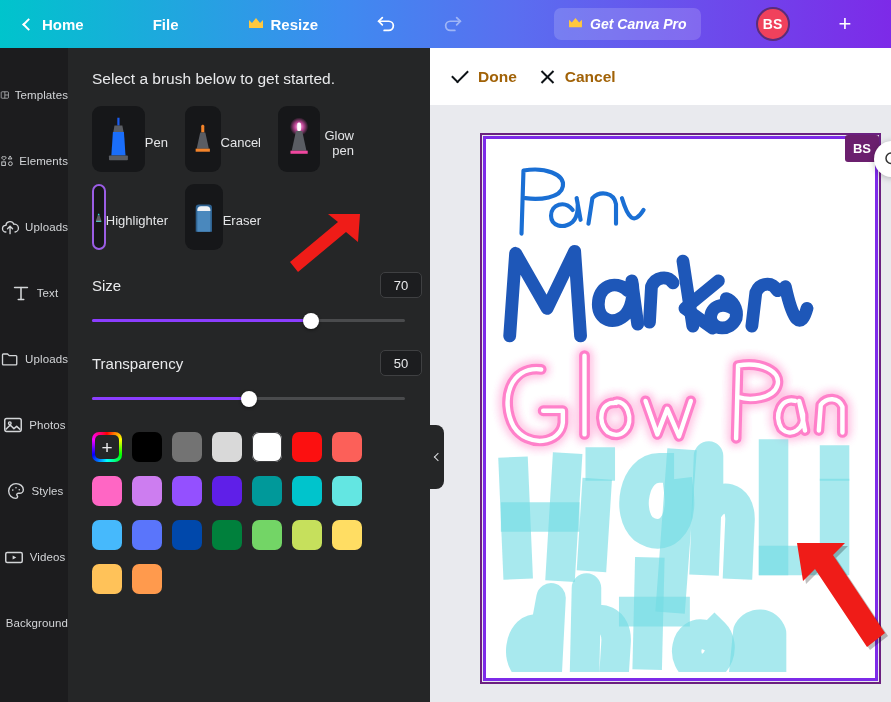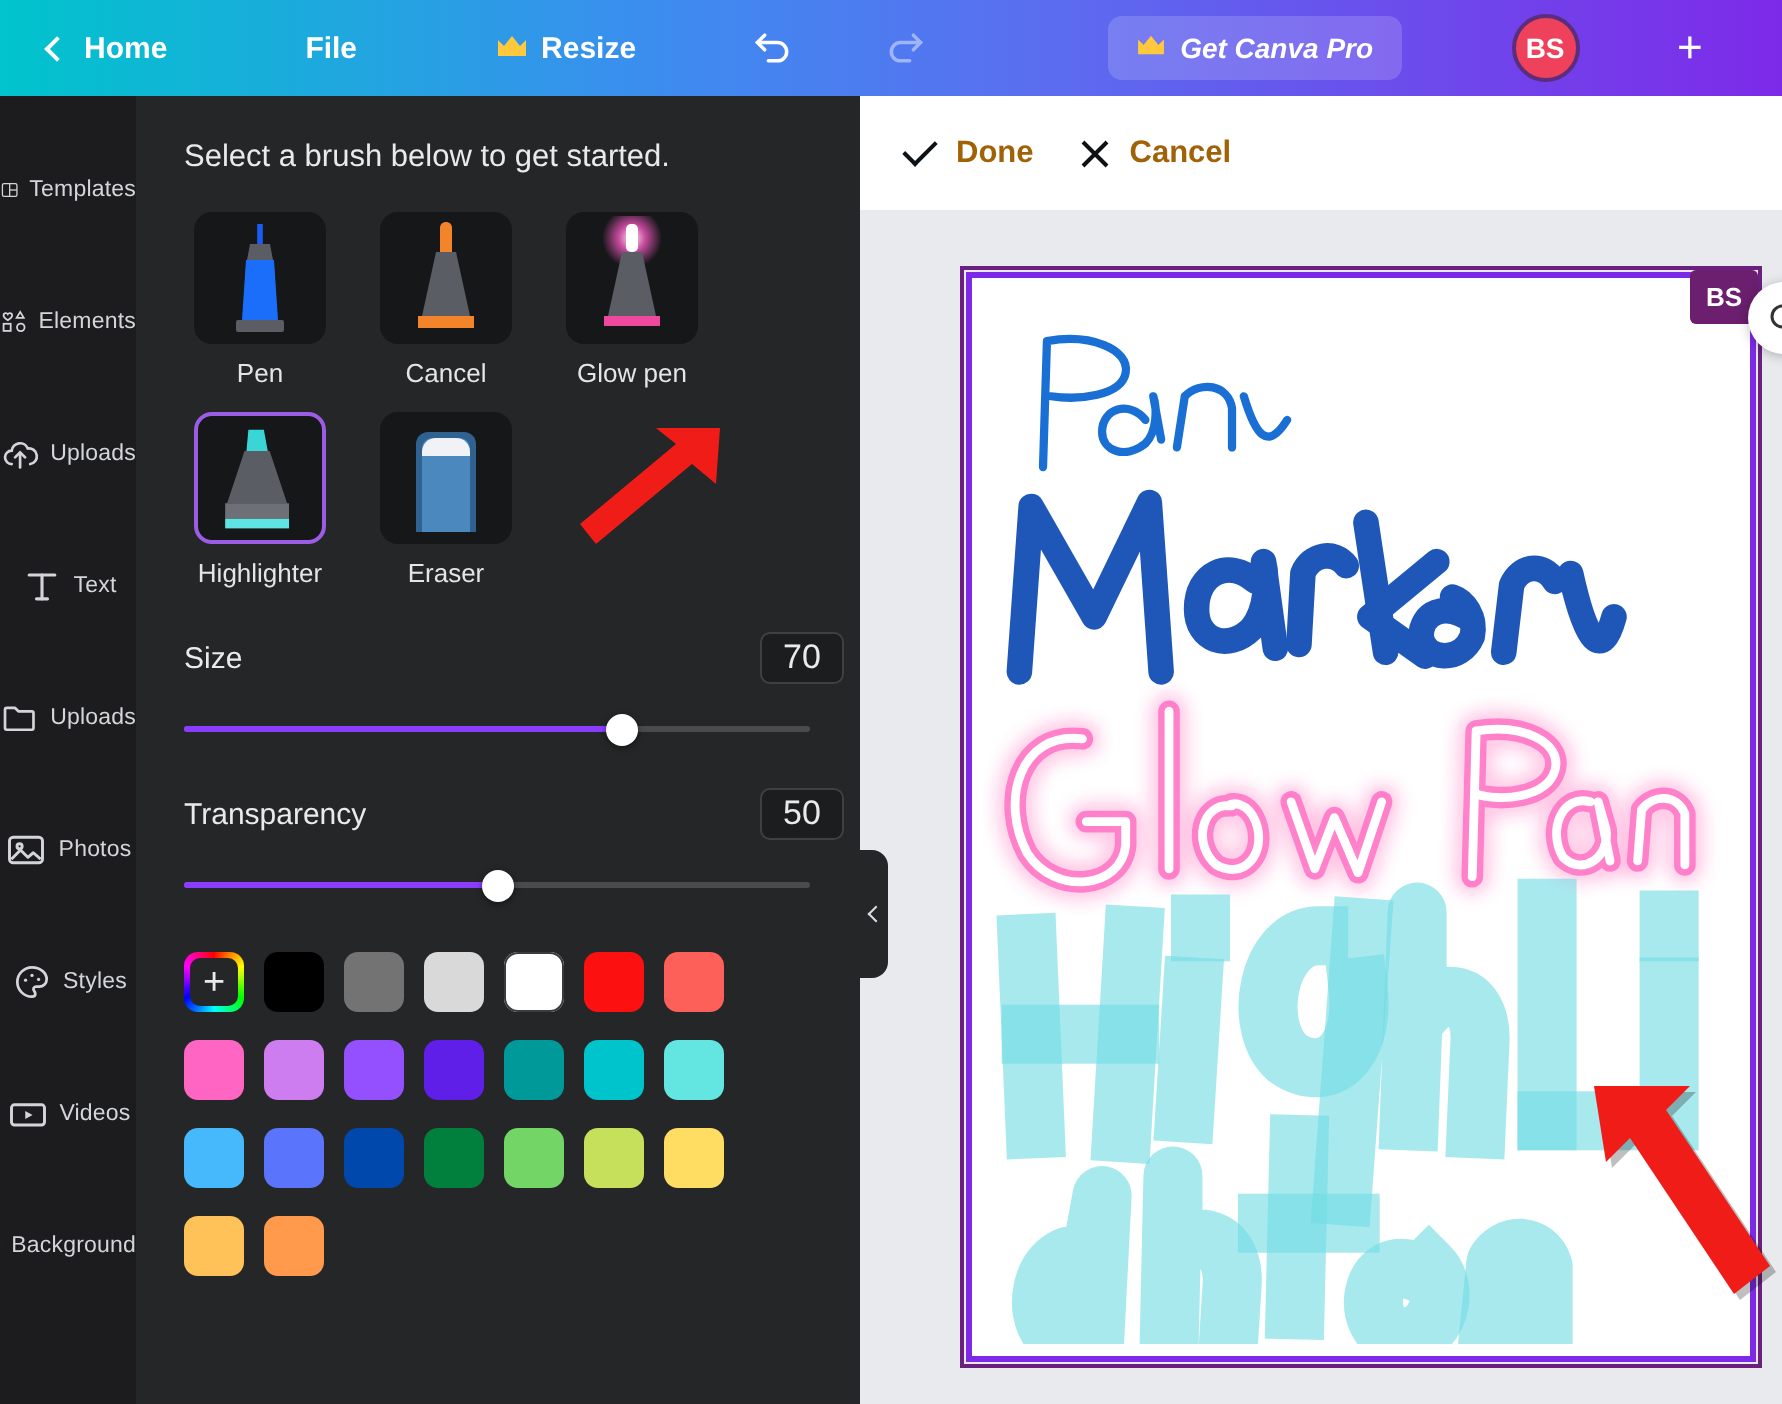--- a/index.html
+++ b/index.html
@@ -78,39 +78,39 @@
   .rail-label { font-size: 11.5px; color:#d3d5d8; letter-spacing:.1px; }
   .rail-icon { width:22px; height:22px; display:block; }
 
   
   .panel {
     position:absolute; top:48px; left:68px; width:362px; height:654px;
     background:#252627; padding: 22px 18px 0 24px; z-index: 15; overflow:hidden;
   }
   .panel-title { color:#e9eaec; font-size:15.5px; font-weight:400; margin-bottom: 18px; }
   .brush-grid { display:flex; flex-wrap:wrap; gap: 0px 17px; width: 330px; }
-  .brush-cell { width: 76px; display:flex; flex-direction:column; align-items:center; cursor:pointer; margin-bottom:12px;text-align:right; }
+  .brush-cell { width: 76px; display:flex; flex-direction:row; align-items:center; cursor:pointer; margin-bottom:12px;text-align:right; }
   .brush-thumb {
     width: 66px; height: 66px; border-radius: 9px; background:#161719;
     display:flex; align-items:flex-end; justify-content:center; overflow:hidden;
     position: relative; border: 2px solid transparent;
   }
   .brush-cell.selected .brush-thumb { border-color:#9b5de5; }
   .brush-name { font-size: 13px; color:#e4e5e7; margin-top: 7px; }
 
   
   .brush-thumb svg { display:block; }
 
   
   .slider-block { margin-top: 10px; width: 330px; }
   .slider-head { display:flex; align-items:center; justify-content:space-between; }
   .slider-label { color:#e9eaec; font-size:15px; }
   .slider-value {
     width: 42px; height: 26px; border:1px solid #3f4042; border-radius:5px;
-    background:#1c1d1f; color:#e9eaec; font-size:17px;
+    background:#1c1d1f; color:#e9eaec; font-size:13px;
     display:flex; align-items:center; justify-content:center; cursor:text;
   }
   .slider-track {
     position: relative; height: 3px; background:#4a4b4d; border-radius:2px;
     margin-top: 21px; width: 313px; cursor:pointer;
   }
   .slider-fill { position:absolute; left:0; top:0; height:3px; background:#8b3dff; border-radius:2px; }
   .slider-knob {
     position:absolute; top:50%; width:16px; height:16px; border-radius:50%;
     background:#fff; transform: translate(-50%,-50%); box-shadow: 0 1px 3px rgba(0,0,0,.5); cursor:grab;

